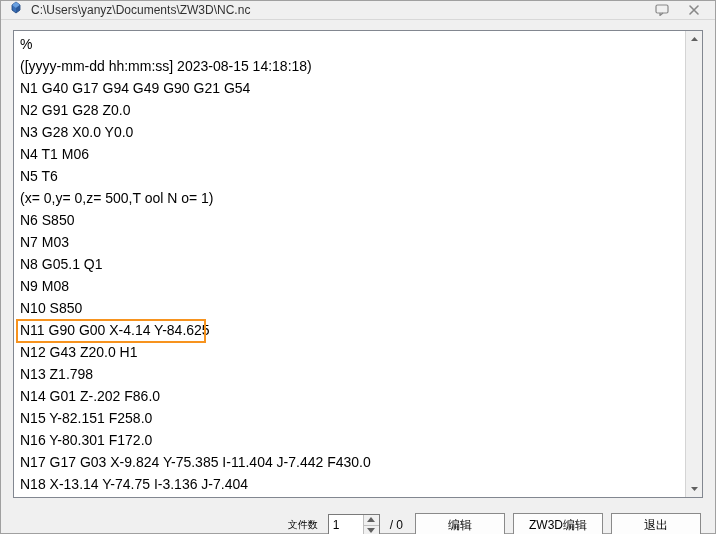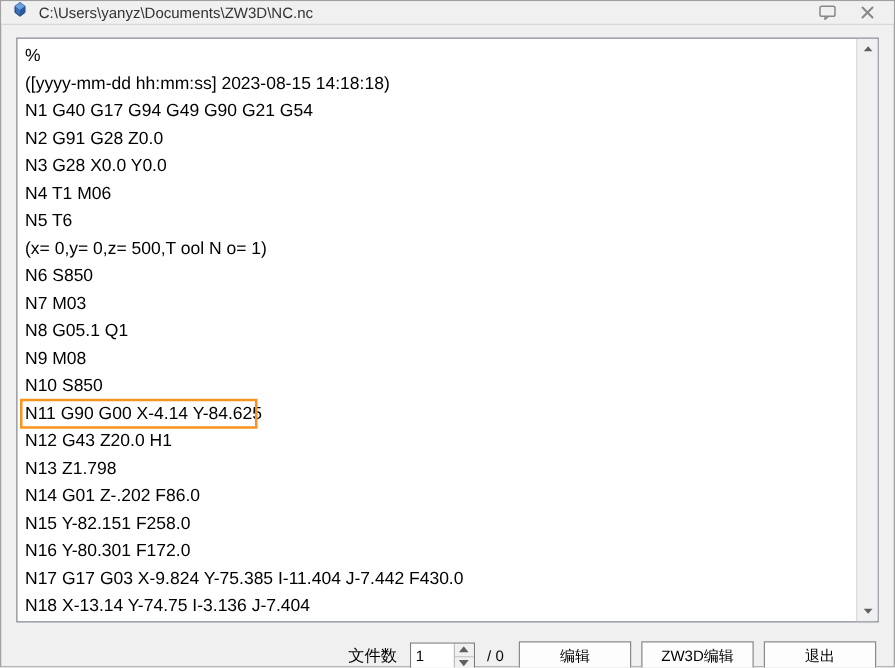--- a/index.html
+++ b/index.html
@@ -111,21 +111,21 @@
   .bottom-bar {
     height: 34px;
     margin-top: 10px;
     display: flex;
     align-items: center;
     justify-content: flex-end;
     gap: 8px;
     padding-right: 2px;
   }
   .file-count-label {
-    font-size: 13px;
+    font-size: 10px;
     color: #000;
     margin-right: 2px;
   }
   .spinner {
     display: inline-flex;
     align-items: stretch;
     height: 22px;
     border: 1px solid #7a7a7a;
     background: #fff;
   }

